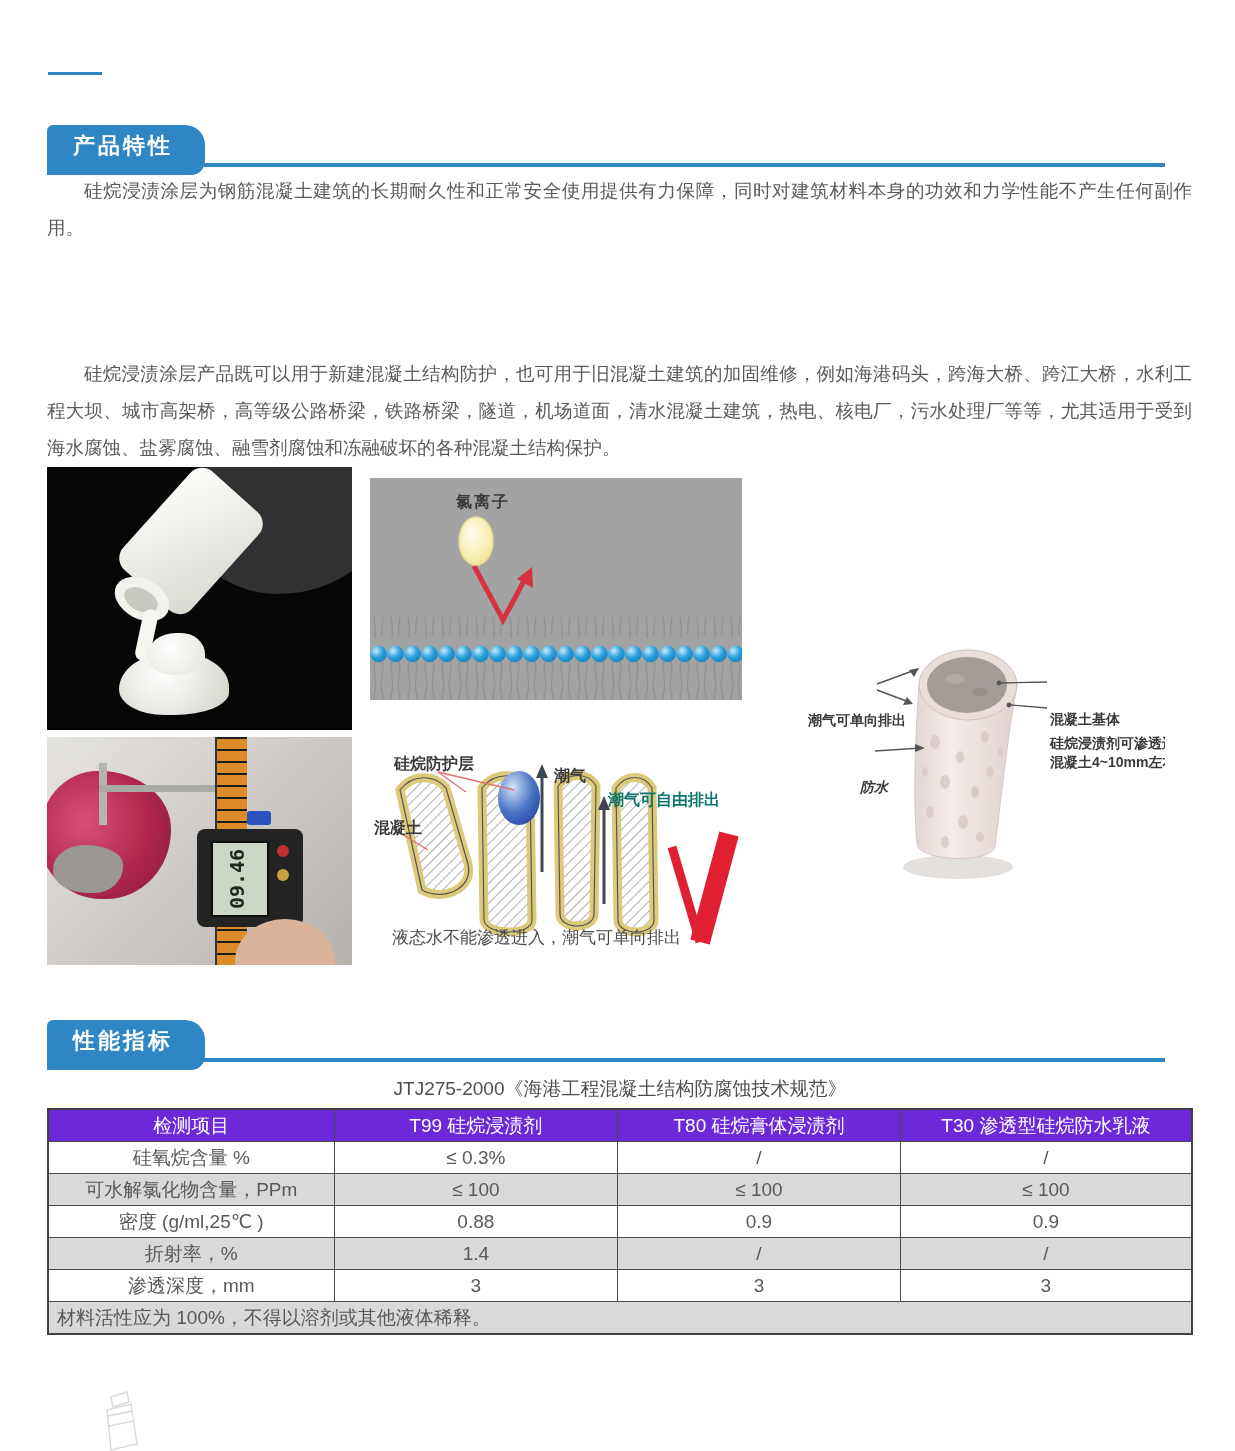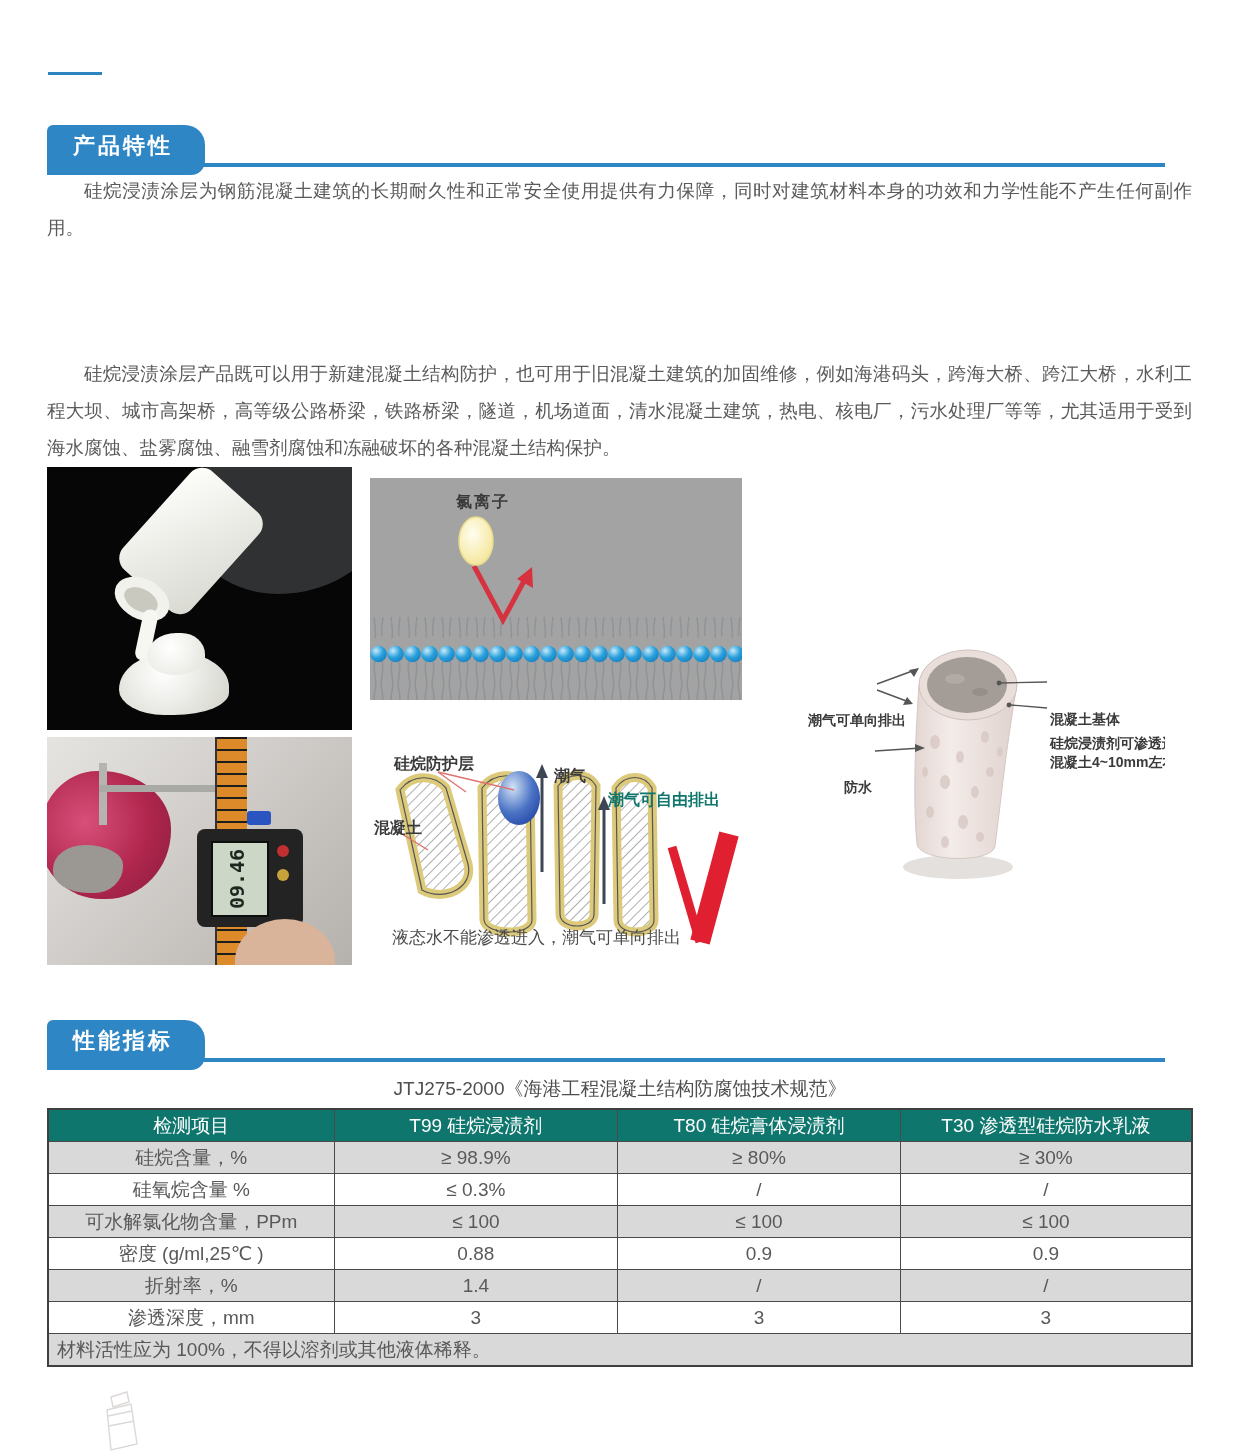--- a/index.html
+++ b/index.html
@@ -71,28 +71,28 @@
   .fm-moist{left:182px;top:24px;}
   .fm-free{left:236px;top:48px;color:#0f766e;}
   .fm-caption{position:absolute;left:20px;top:184px;font-size:17px;color:#4a4a4a;white-space:nowrap;}
 
   
   .fig-cylinder{left:795px;top:632px;width:370px;height:275px;background:#fff;}
   .cy-label{font-size:14px;margin-top:36px;}
   .cy-oneway{left:13px;top:44px;}
   .cy-matrix{left:255px;top:43px;}
   .cy-pen{left:255px;top:66px;line-height:19px;}
-  .cy-water{left:49px;top:111px;}
+  .cy-water{left:65px;top:111px;font-style:italic;}
 
   
   .tbl-caption{position:absolute;left:47px;top:1076px;width:1146px;text-align:center;font-size:19px;color:#4f4f4f;}
   table.perf{position:absolute;left:47px;top:1108px;width:1146px;border-collapse:collapse;
              font-size:19px;color:#595959;table-layout:fixed;border:2px solid #3f3f3f;}
   table.perf th,table.perf td{border:1px solid #4a4a4a;text-align:center;height:31px;padding:0 4px;font-weight:normal;}
-  table.perf th{background:#0f766e;color:#ffffff;}
+  table.perf th{background:#6d28d9;color:#ffffff;}
   table.perf tr.alt td{background:#d9d9d9;}
   table.perf td.footnote{text-align:left;padding-left:8px;background:#d9d9d9;}
 
   
   .sketch-bottle{position:absolute;left:95px;top:1388px;}
 </style>
 </head>
 <body>
 
 <div class="page">
@@ -273,26 +273,20 @@
         <col style="width:24.7%">
         <col style="width:25.5%">
       </colgroup>
     <tbody>
         <tr>
       <th>检测项目</th>
       <th>T99 硅烷浸渍剂</th>
       <th>T80 硅烷膏体浸渍剂</th>
       <th>T30 渗透型硅烷防水乳液</th>
     </tr>
-    <tr class="alt">
-      <td>硅烷含量，%</td>
-      <td>≥ 98.9%</td>
-      <td>≥ 80%</td>
-      <td>≥ 30%</td>
-    </tr>
     <tr>
       <td>硅氧烷含量 %</td>
       <td>≤ 0.3%</td>
       <td>/</td>
       <td>/</td>
     </tr>
     <tr class="alt">
       <td>可水解氯化物含量，PPm</td>
       <td>≤ 100</td>
       <td>≤ 100</td>

